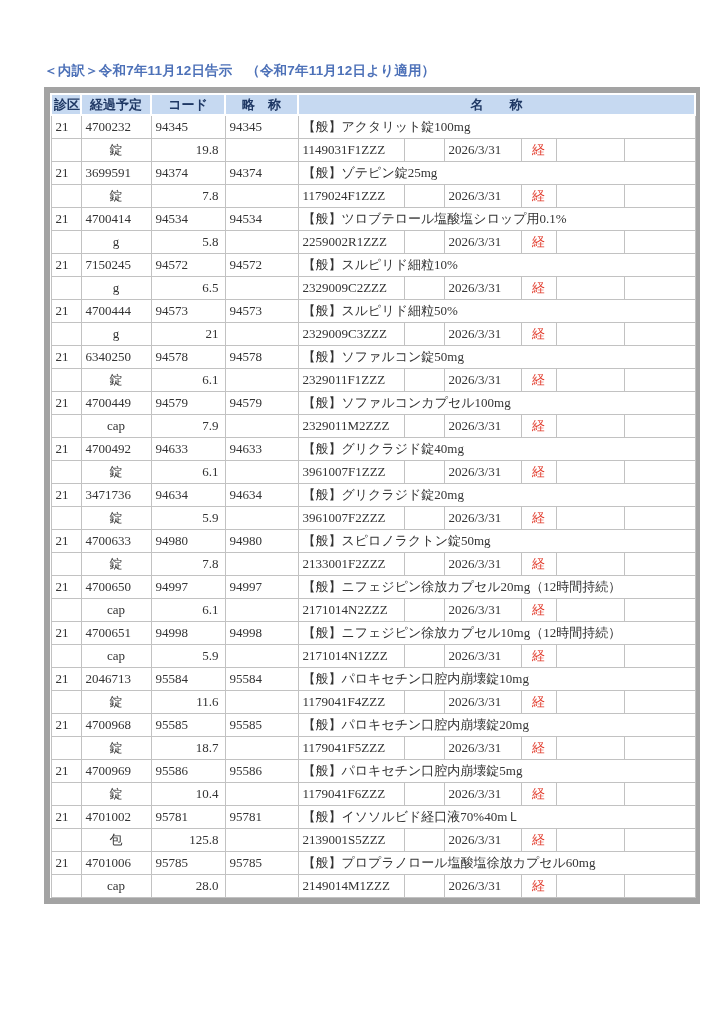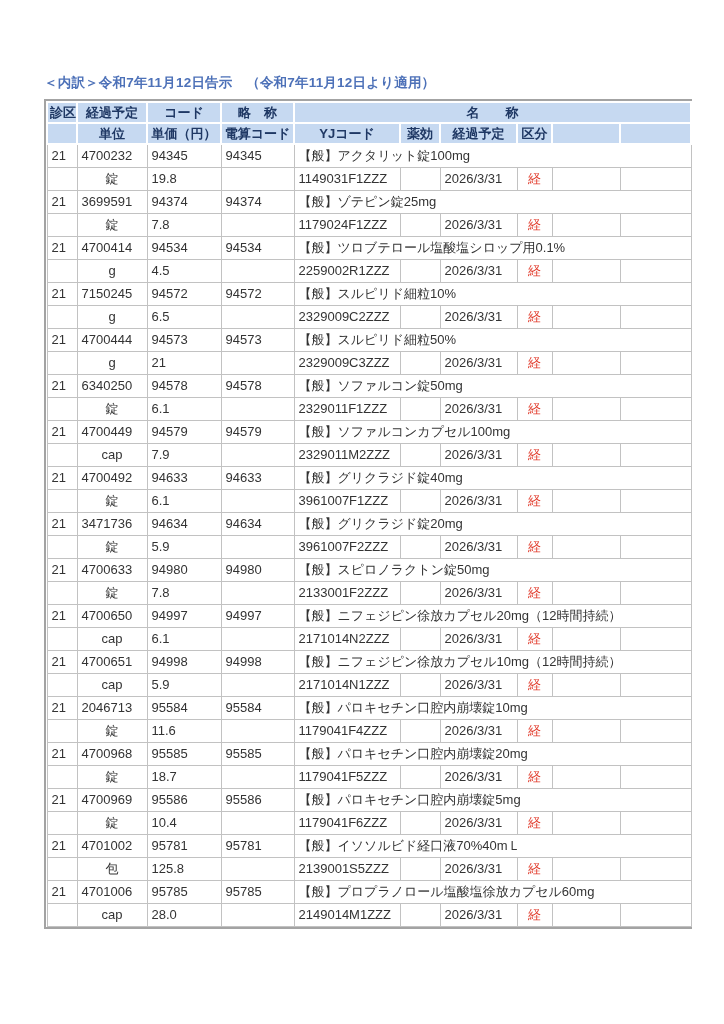--- a/index.html
+++ b/index.html
@@ -13,26 +13,27 @@
     font-family: "Liberation Sans", "DejaVu Sans", sans-serif;
     color: #333333;
   }
   .page {
     padding: 62px 0 0 44px;
   }
   .doc-title {
     font-size: 13.5px;
     font-weight: bold;
     color: #4d71b8;
-    margin: 12px 0 7px 0;
+    margin: 0 0 7px 0;
     letter-spacing: 0.2px;
   }
   .table-wrap {
     width: 644px;
-    border: 2px solid #a3a3a3;
+    border: 6px solid #a3a3a3;
+    font-family: Liberation Serif, serif;
   }
   table.price-table {
     border-collapse: collapse;
     table-layout: fixed;
     width: 100%;
     font-size: 13px;
   }
   table.price-table th {
     background: #c6d9f1;
     color: #1f3864;
@@ -49,21 +50,21 @@
     background: #ffffff;
     border: 1px solid #c2c2c2;
     height: 22px;
     padding: 0 4px;
     white-space: nowrap;
     overflow: hidden;
     line-height: 22px;
   }
   .al-l { text-align: left; }
   .al-c { text-align: center; }
-  .al-r { padding-right: 6px !important; }
+  .al-r { text-align: right; padding-right: 6px !important; }
   td.kubun-cell {
     text-align: center;
     color: #e23d2e;
   }
 </style>
 </head>
 <body>
 
 <div class="page">
   <p class="doc-title">＜内訳＞令和7年11月12日告示　（令和7年11月12日より適用）</p>
@@ -83,32 +84,20 @@
           <col style="width:71px">
       </colgroup>
       <thead>
         <tr>
           <th>診区</th>
           <th>経過予定</th>
           <th>コード</th>
           <th>略　称</th>
           <th colspan="6">名　　称</th>
         </tr>
-        <tr>
-          <th></th>
-          <th>単位</th>
-          <th>単価（円）</th>
-          <th>電算コード</th>
-          <th>YJコード</th>
-          <th>薬効</th>
-          <th>経過予定</th>
-          <th>区分</th>
-          <th></th>
-          <th></th>
-        </tr>
       </thead>
       <tbody>
           <tr>
             <td class="al-l">21</td>
             <td class="al-l">4700232</td>
             <td class="al-l">94345</td>
             <td class="al-l">94345</td>
             <td class="al-l" colspan="6">【般】アクタリット錠100mg</td>
           </tr>
           <tr>
@@ -145,21 +134,21 @@
           <tr>
             <td class="al-l">21</td>
             <td class="al-l">4700414</td>
             <td class="al-l">94534</td>
             <td class="al-l">94534</td>
             <td class="al-l" colspan="6">【般】ツロブテロール塩酸塩シロップ用0.1%</td>
           </tr>
           <tr>
             <td></td>
             <td class="al-c">g</td>
-            <td class="al-r">4.5</td>
+            <td class="al-r">5.8</td>
             <td class="al-l"></td>
             <td class="al-l">2259002R1ZZZ</td>
             <td class="al-l"></td>
             <td class="al-l">2026/3/31</td>
             <td class="kubun-cell">経</td>
             <td></td>
             <td></td>
           </tr>
           <tr>
             <td class="al-l">21</td>

